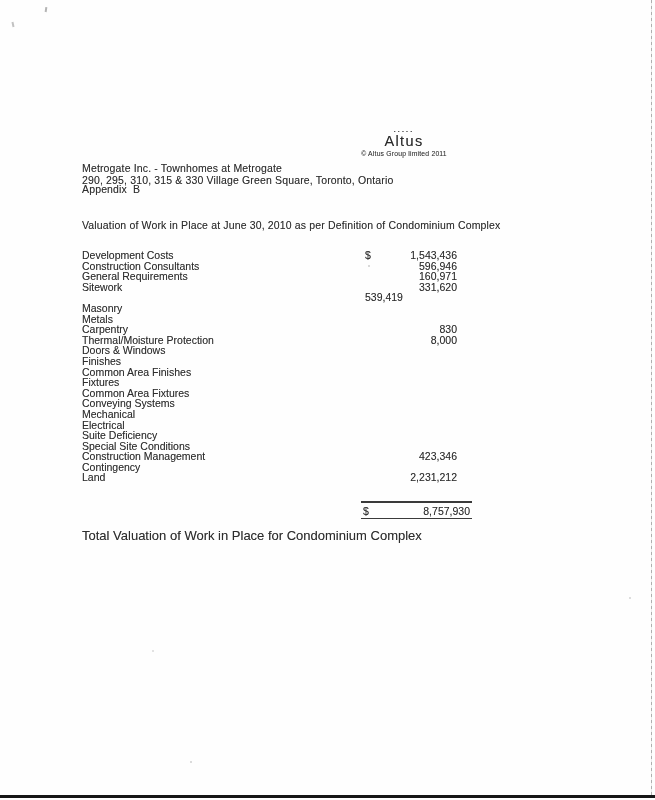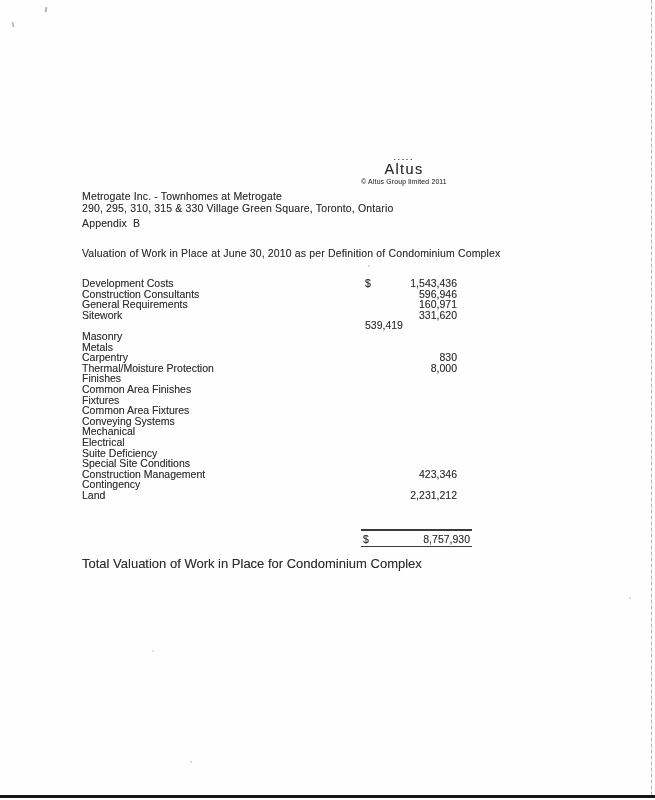--- a/index.html
+++ b/index.html
@@ -8,21 +8,21 @@
   }
   body {
     width: 655px;
     height: 800px;
     position: relative;
     background: #fefefe;
     font-family: "Liberation Sans", "DejaVu Sans", sans-serif;
     color: #2e2e2e;
     overflow: hidden;
   }
-  .abs { position: absolute; margin-top: 28px; }
+  .abs { position: absolute; }
   .scan-text {
     text-shadow: 0 0 0.5px rgba(45,45,45,0.4);
   }
   .pre { white-space: pre; }
 
   
   .logo {
     left: 356px;
     top: 127px;
     width: 96px;
@@ -53,21 +53,21 @@
 
   
   .hdr {
     left: 82px;
     font-size: 10.5px;
     line-height: 12px;
     letter-spacing: 0.15px;
   }
   .hdr-company { top: 162px; }
   .hdr-address { top: 174px; }
-  .hdr-appendix { top: 189px; }
+  .hdr-appendix { top: 183px; }
   .hdr-title { top: 219px; width: 520px; }
 
   
   .items {
     left: 82px;
     top: 250px;
     width: 375px;
     font-size: 10.5px;
   }
   .row {
@@ -185,20 +185,25 @@
     <span class="cell cur scan-text"></span>
     <span class="cell amt scan-text">830</span>
   </div>
 
   <div class="row">
     <span class="cell label scan-text">Thermal/Moisture Protection</span>
     <span class="cell cur scan-text"></span>
     <span class="cell amt scan-text">8,000</span>
   </div>
 
+  <div class="row">
+    <span class="cell label scan-text">Doors &amp; Windows</span>
+    <span class="cell cur scan-text"></span>
+    <span class="cell amt scan-text"></span>
+  </div>
 
   <div class="row">
     <span class="cell label scan-text">Finishes</span>
     <span class="cell cur scan-text"></span>
     <span class="cell amt scan-text"></span>
   </div>
 
   <div class="row">
     <span class="cell label scan-text">Common Area Finishes</span>
     <span class="cell cur scan-text"></span>

